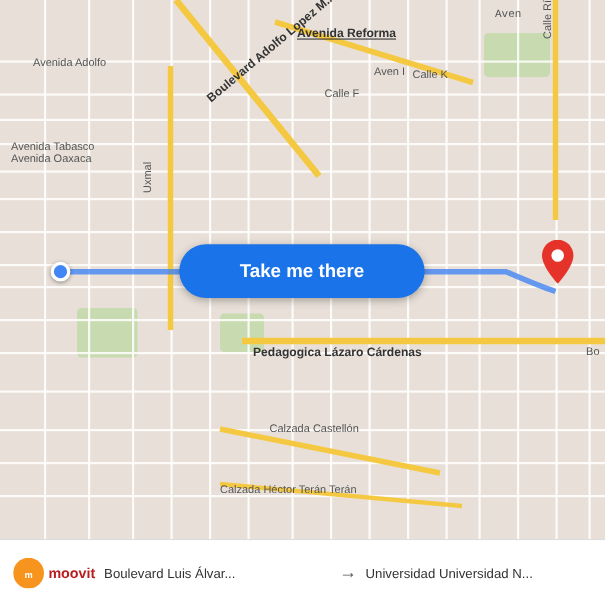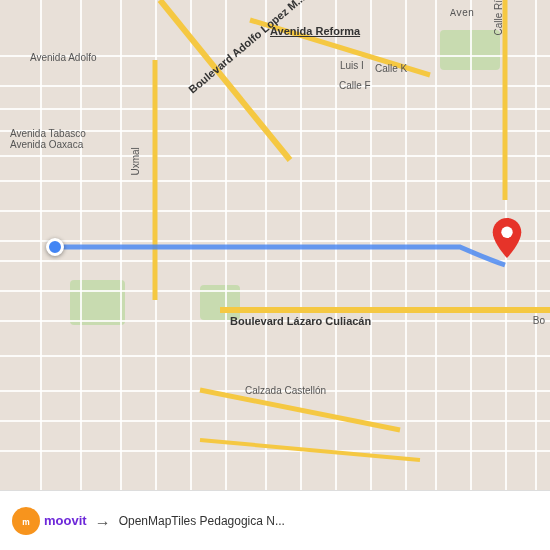--- a/index.html
+++ b/index.html
@@ -219,51 +219,58 @@
     <path d="M 505 0 L 505 200" stroke="#f5c842" stroke-width="5" fill="none"></path>
 
     <path d="M 55 247 Q 160 247 280 247 Q 390 247 460 247 Q 490 260 505 265" stroke="#4285f4" stroke-width="5" fill="none" opacity="0.8"></path>
   </svg>
 
   <div class="map-label" style="top:52px;left:30px;">Avenida Adolfo</div>
   <div class="map-label" style="top:107px;left:10px;margin-top:32px;">Avenida Oaxaca</div>
   <div class="map-label" style="top:128px;left:10px;">Avenida Tabasco</div>
   <div class="map-label bold" style="top:25px;left:270px;text-decoration:underline;">Avenida Reforma</div>
   <div class="map-label bold" style="top:85px;left:190px;transform:rotate(-40deg);transform-origin:left center;">Boulevard Adolfo Lopez M...</div>
-  <div class="map-label" style="top:80px;left:295px;margin-left:44px;">Calle F</div>
-  <div class="map-label" style="top:60px;left:340px;">Luis I</div>
+  <div class="map-label" style="top:80px;left:295px;">Calle F</div>
+  <div class="map-label" style="top:60px;left:340px;">Aven I</div>
   <div class="map-label" style="top:63px;left:375px;text-align:center;">Calle K</div>
   <div class="map-label" style="top:170px;left:135px;transform:rotate(-90deg);transform-origin:left center;">Uxmal</div>
-  <div class="map-label bold" style="top:315px;left:230px;">Boulevard Lázaro Culiacán</div>
+  <div class="map-label bold" style="top:315px;left:230px;">Pedagogica Lázaro Cárdenas</div>
   <div class="map-label" style="top:385px;left:245px;">Calzada Castellón</div>
+  <div class="map-label" style="top:440px;left:200px;">Calzada Héctor Terán Terán</div>
   <div class="map-label" style="top:30px;left:498px;transform:rotate(-90deg);transform-origin:left center;">Calle Río Culiacán</div>
   <div class="map-label" style="top:8px;left:450px;font-family:Liberation Mono, monospace;">Aven</div>
   <div class="map-label" style="top:315px;right:5px;">Bo</div>
 
   <div class="origin-marker" style="left:46px;top:238px;"></div>
 
   <div class="dest-marker" style="right:28px;top:218px;">
     <svg viewBox="0 0 30 42" xmlns="http://www.w3.org/2000/svg">
       <path d="M15 0 C6.7 0 0 6.7 0 15 C0 26 15 42 15 42 C15 42 30 26 30 15 C30 6.7 23.3 0 15 0Z" fill="#e63329"></path>
       <circle cx="15" cy="15" r="6" fill="white"></circle>
     </svg>
   </div>
 
+  <div class="take-me-there-btn">
+    <span>Take me there</span>
+  </div>
 
 </div>
 
 <div class="bottom-bar">
 
   <div class="moovit-logo">
     <svg class="moovit-icon" viewBox="0 0 40 40" xmlns="http://www.w3.org/2000/svg">
       <circle cx="20" cy="20" r="20" fill="#F7941D"></circle>
       <text x="20" y="26" text-anchor="middle" fill="white" font-size="12" font-weight="bold" font-family="Arial">m</text>
     </svg>
-    <span style="font-size:13px;font-weight:700;color:#6d28d9;">moovit</span>
-  </div>
-
+    <span style="font-size:13px;font-weight:700;color:#b91c1c;">moovit</span>
+  </div>
+
+  <div class="bottom-from">
+    <div class="bottom-from-text">Boulevard Luis Álvar...</div>
+  </div>
 
   <div class="bottom-arrow">→</div>
 
   <div class="bottom-to">
-    <div class="bottom-to-text">OpenMapTiles Pedagogica N...</div>
+    <div class="bottom-to-text">Universidad Universidad N...</div>
   </div>
 </div>
 
 </body></html>

